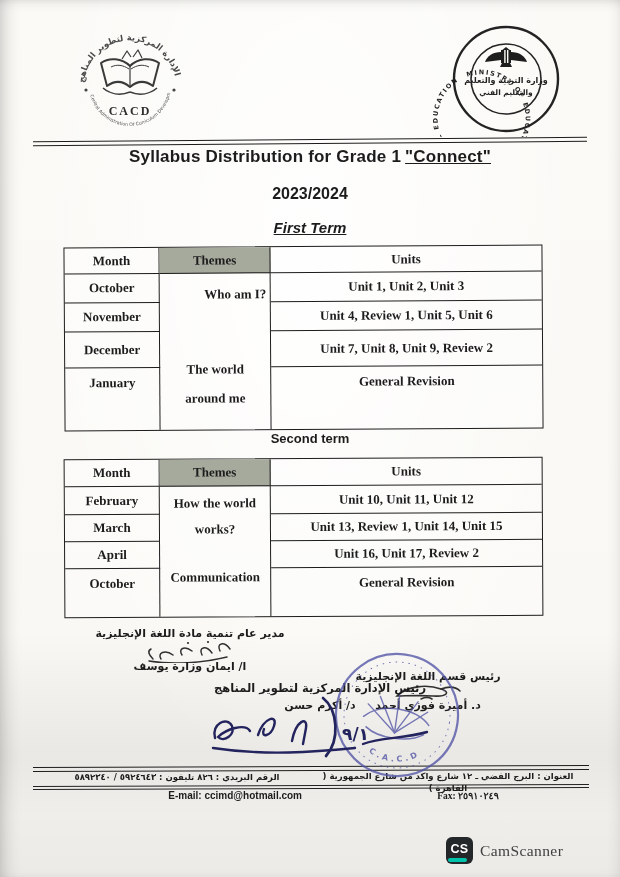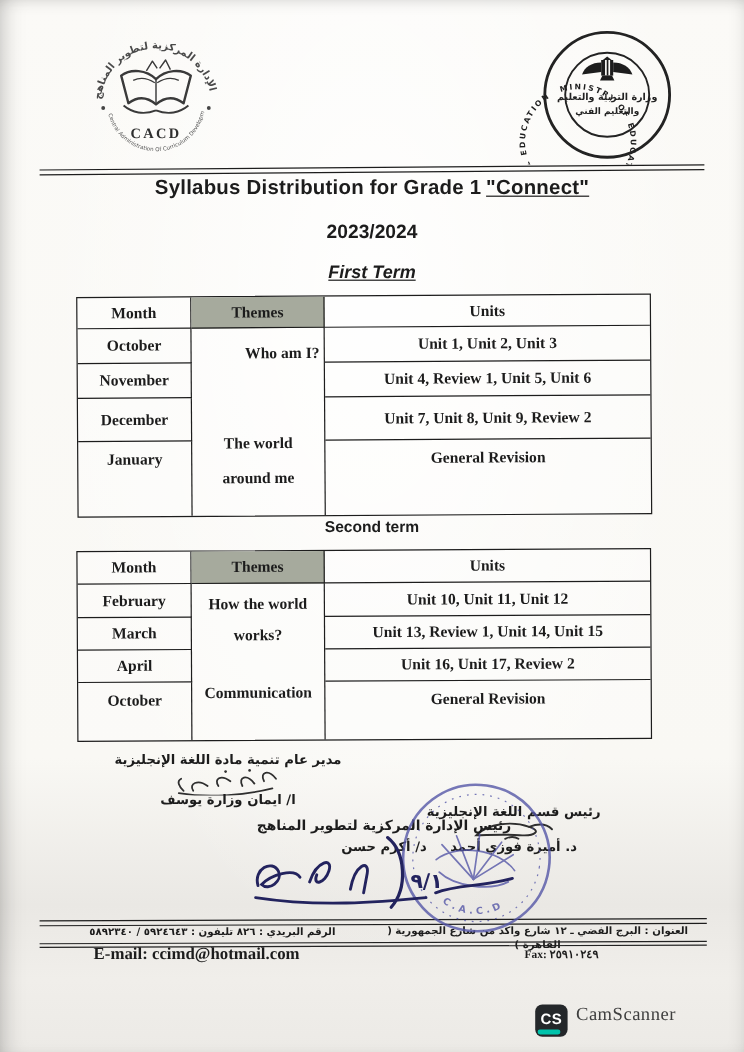--- a/index.html
+++ b/index.html
@@ -63,24 +63,24 @@
   .sig-center{left:192px;top:681px;width:256px;z-index:2;}
   .sig-title{font-size:11px;font-weight:bold;}
   .sig-name{font-size:11px;font-weight:bold;margin-top:-2px;}
   .sig-squiggle{display:block;margin:-1px auto -3px auto;}
   .stamp{left:322px;top:645px;width:150px;height:142px;opacity:.78;z-index:3;}
   .big-sig{left:205px;top:692px;width:235px;height:70px;z-index:4;}
   
   .foot-txt{position:absolute;font-weight:bold;font-size:8.5px;line-height:12px;}
   .foot-address{right:34px;top:770px;width:276px;text-align:center;}
   .foot-postal{left:40px;top:771px;width:274px;text-align:center;}
-  .foot-email{left:78px;top:790px;width:224px;text-align:left;font-family:Liberation Serif, serif;font-size:14px;}
+  .foot-email{left:78px;top:790px;width:224px;text-align:right;font-family:Liberation Sans, sans-serif;font-size:10px;}
   .foot-fax{left:398px;top:790px;width:140px;text-align:center;font-family:"Liberation Serif",serif;font-size:9.5px;}
   
-  .cs-wrap{left:446px;top:837px;display:flex;gap:7px;}
+  .cs-wrap{left:446px;top:837px;display:flex;align-items:center;gap:7px;}
   .cs-badge{position:relative;width:27px;height:27px;border-radius:6px;background:#24272a;display:flex;align-items:center;justify-content:center;}
   .cs-badge .cs-txt{color:#fff;font-weight:bold;font-size:12.5px;letter-spacing:.3px;margin-top:-3px;}
   .cs-badge::after{content:"";position:absolute;left:2px;right:6px;bottom:2px;height:4px;border-radius:2px;background:#00c3ab;}
   .cs-label{font-family:"Liberation Serif",serif;font-size:15.5px;color:#3f3f3f;letter-spacing:.4px;}
   svg text{font-family:"DejaVu Sans",sans-serif;}
 </style>
 </head>
 <body>
 
 <div class="page">

